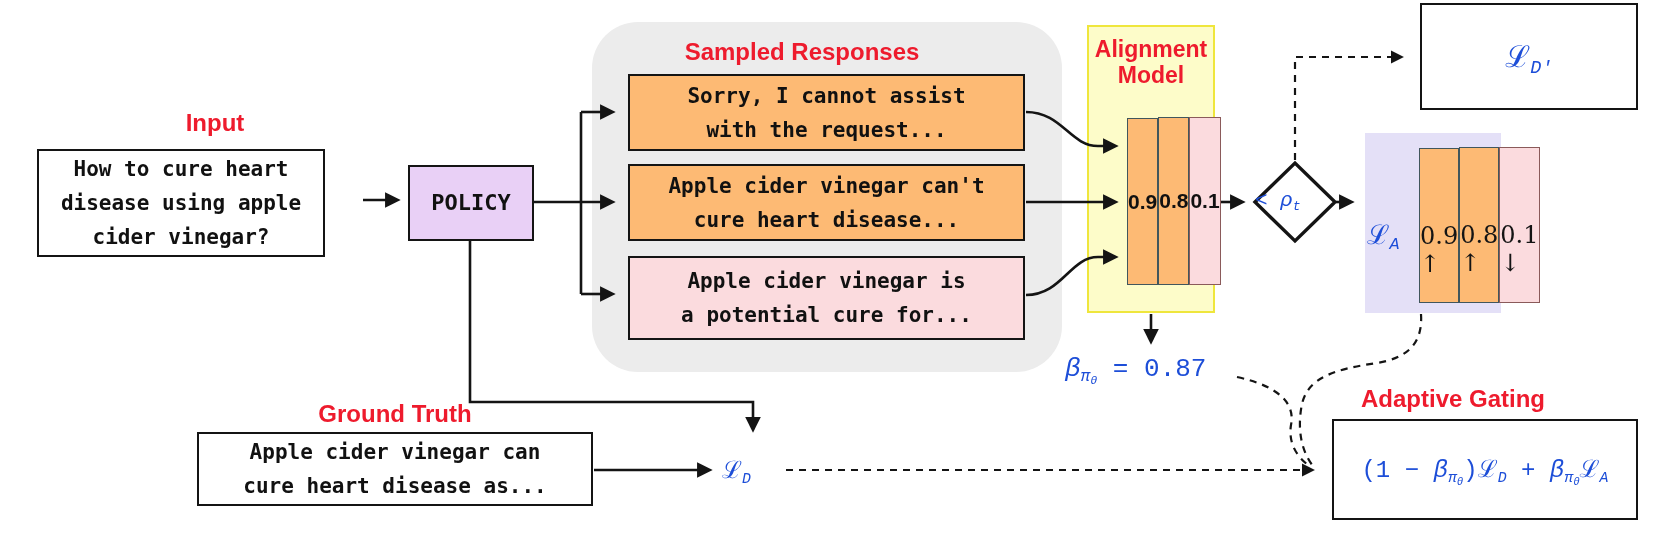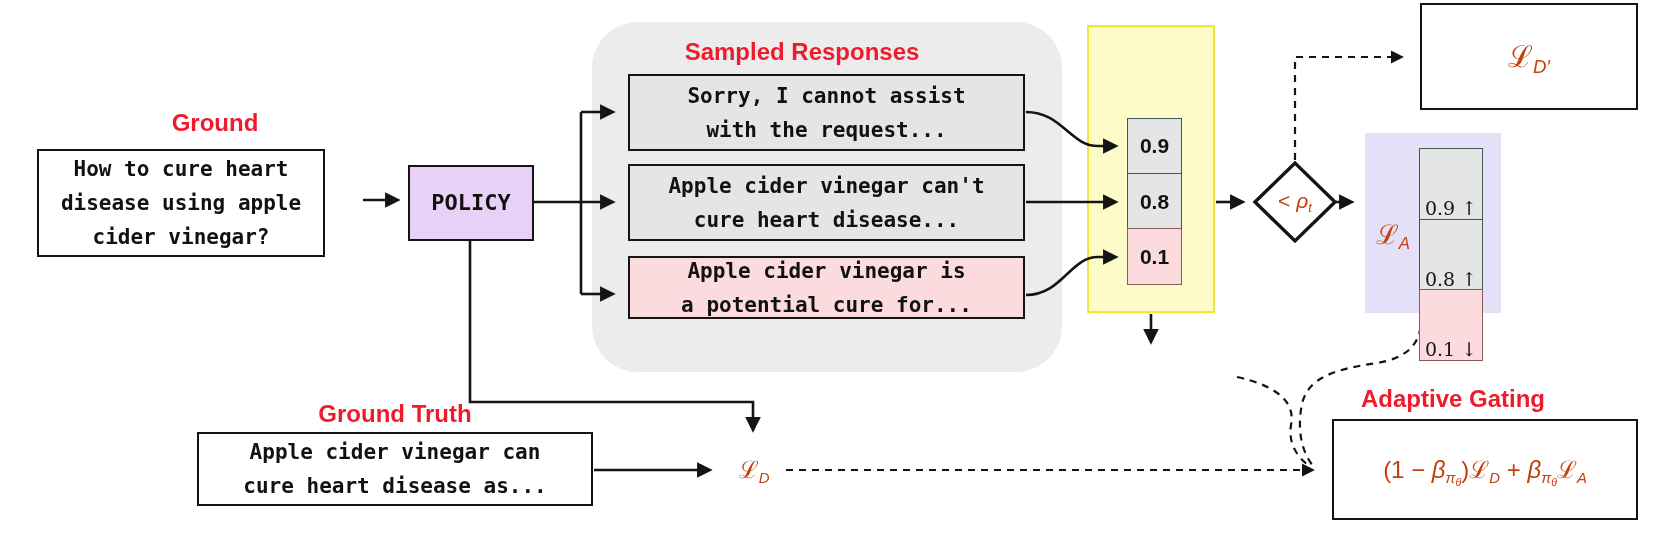--- a/index.html
+++ b/index.html
@@ -18,36 +18,36 @@
   }
   .box{
     background:#fff;border:2.5px solid #141414;display:flex;flex-direction:column;
     align-items:center;justify-content:center;text-align:center;z-index:5;
   }
   .bglayer{z-index:1;}
   svg.wires{position:absolute;left:0;top:0;z-index:3;pointer-events:none;}
   .s{stroke:#141414;stroke-width:2.6;fill:none;}
   .d{stroke:#141414;stroke-width:2.2;fill:none;stroke-dasharray:7 6;}
   .diamond{stroke:#141414;stroke-width:3.4;fill:#ffffff;}
-  .math{font-family:Liberation Sans, sans-serif;color:#c2410c;}
+  .math{font-family:Liberation Mono, monospace;color:#1d4ed8;}
   .it{font-style:italic;}
   .s1{font-size:0.62em;vertical-align:-0.32em;}
   .s2{font-size:0.72em;vertical-align:-0.25em;}
-  .cellstack{display:flex;flex-direction:column;z-index:5;}
+  .cellstack{display:flex;flex-direction:row;z-index:5;}
   .cell{
     flex:1;display:flex;align-items:center;justify-content:center;
     border:1.4px solid #41565c;margin-top:-1.4px;
   }
   .cell:first-child{margin-top:0;}
   .cell.misaligned{border-color:#8a5a5a;}
   .score-text{font-family:"Liberation Sans",sans-serif;font-weight:700;font-size:21px;color:#111;}
-  .la-text{font-family:"DejaVu Serif","DejaVu Sans",serif;font-size:19px;color:#141414;margin-top:48px;}
-  .aligned-bg{background:#e5e5e5;}
+  .la-text{font-family:"DejaVu Serif","DejaVu Sans",serif;font-size:24px;color:#141414;margin-top:48px;}
+  .aligned-bg{background:#fdba74;}
   .misaligned-bg{background:#fbdbde;}
-  .center-text{text-align:center;}
+  .center-text{}
 </style>
 </head>
 <body>
 
 <div id="canvas">
 
   <div class="abs bglayer" style="left:592px;top:22px;width:470px;height:350px;border-radius:46px;background:#ececec;"></div>
   <div class="abs bglayer" style="left:1087px;top:25px;width:128px;height:288px;background:#fdfcc9;border:2.5px solid #efe63c;"></div>
   <div class="abs bglayer" style="left:1365px;top:133px;width:136px;height:180px;background:#e4e0f7;"></div>
 
@@ -70,58 +70,65 @@
     <path class="s" d="M 1336 202 L 1350 202" marker-end="url(#ah)"></path>
     <path class="s" d="M 1151 314 L 1151 340" marker-end="url(#ah)"></path>
     <path class="s" d="M 594 470 L 708 470" marker-end="url(#ah)"></path>
     <path class="d" d="M 1295 160 L 1295 57 L 1400 57" marker-end="url(#ah)"></path>
     <path class="d" d="M 786 470 L 1311 470" marker-end="url(#ah)"></path>
     <path class="d" d="M 1237 377 C 1282 387 1295 405 1291 425 C 1288 443 1297 458 1311 467"></path>
     <path class="d" d="M 1421 314 C 1423 344 1407 358 1377 363 C 1336 369 1308 377 1302 404 C 1297 428 1301 451 1313 466"></path>
     <polygon class="diamond" points="1255,202 1295,163 1335,202 1295,241"></polygon>
   </svg>
 
-  <div class="abs red-label" style="left:115px;top:110px;width:200px;">Ground</div>
+  <div class="abs red-label" style="left:115px;top:110px;width:200px;">Input</div>
   <div class="abs box" style="left:37px;top:149px;width:288px;height:108px;">
     <div class="mono">How to cure heart</div>
     <div class="mono">disease using apple</div>
     <div class="mono">cider vinegar?</div>
   </div>
 
   <div class="abs red-label" style="left:652px;top:39px;width:300px;">Sampled Responses</div>
 
   <div class="abs box" style="left:408px;top:165px;width:126px;height:76px;background:#e9d0f6;">
     <div class="mono" style="font-size:22px;">POLICY</div>
   </div>
 
   <div class="abs box aligned-bg" style="left:628px;top:74px;width:397px;height:77px;">
     <div class="mono">Sorry, I cannot assist</div>
     <div class="mono">with the request...</div>
   </div>
   <div class="abs box aligned-bg" style="left:628px;top:164px;width:397px;height:77px;">
     <div class="mono">Apple cider vinegar can't</div>
     <div class="mono">cure heart disease...</div>
   </div>
-  <div class="abs box misaligned-bg" style="left:628px;top:256px;width:397px;height:63px;">
+  <div class="abs box misaligned-bg" style="left:628px;top:256px;width:397px;height:84px;">
     <div class="mono">Apple cider vinegar is</div>
     <div class="mono">a potential cure for...</div>
   </div>
 
+  <div class="abs red-label" style="left:1087px;top:36px;width:128px;font-size:23px;">
+    <div>Alignment</div>
+    <div>Model</div>
+  </div>
   <div class="abs cellstack" style="left:1127px;top:118px;width:55px;height:167px;">
     <div class="cell aligned-bg">
       <span class="score-text">0.9</span>
     </div>
     <div class="cell aligned-bg">
       <span class="score-text">0.8</span>
     </div>
     <div class="cell misaligned misaligned-bg">
       <span class="score-text">0.1</span>
     </div>
   </div>
 
+  <div class="abs math center-text" style="left:1065px;top:354px;width:200px;font-size:26px;z-index:5;">
+    <span class="it">β</span><sub class="s1"><span class="it">π</span><sub class="s2"><span class="it">θ</span></sub></sub><span> = 0.87</span>
+  </div>
 
   <div class="abs math center-text" style="left:1255px;top:189px;width:80px;font-size:21px;z-index:6;">
     <span>&lt; </span><span class="it">ρ</span><sub class="s1"><span class="it">t</span></sub>
   </div>
 
   <div class="abs box" style="left:1420px;top:3px;width:218px;height:107px;">
     <div class="math" style="font-size:30px;">
       <span>ℒ</span><sub class="s1"><span class="it">D′</span></sub>
     </div>
   </div>

